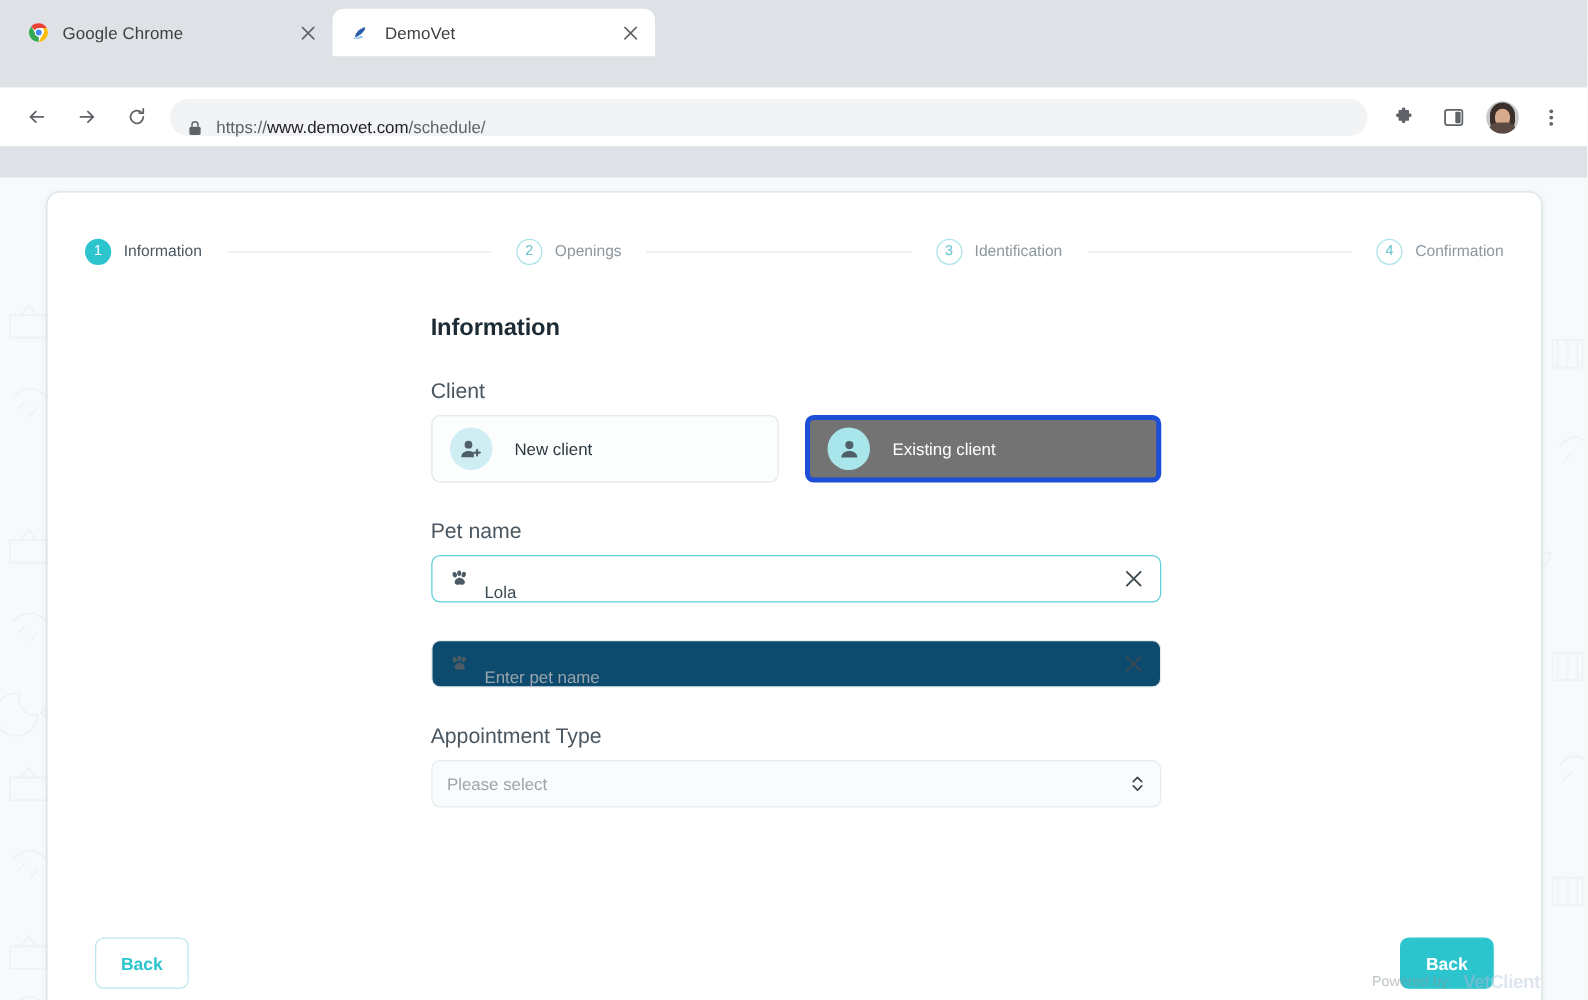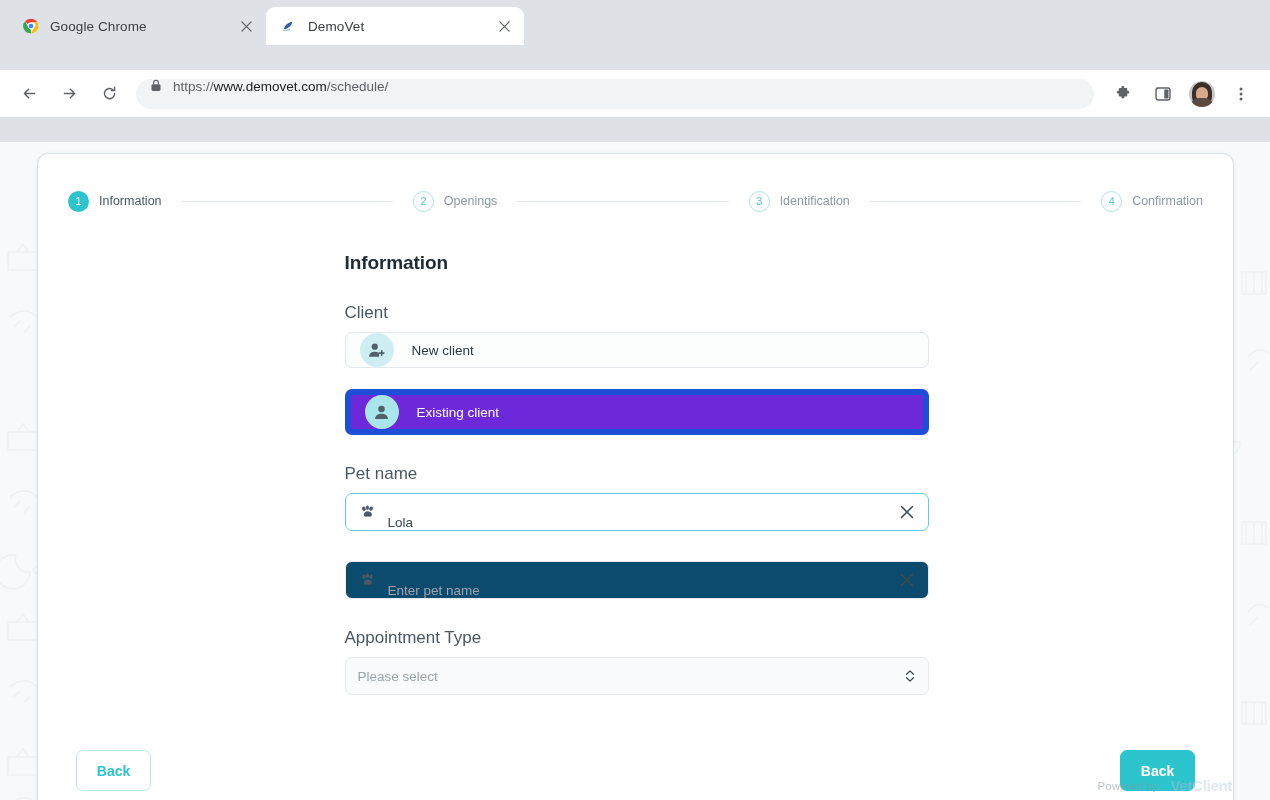--- a/index.html
+++ b/index.html
@@ -78,21 +78,21 @@
     border-radius: 50%;
     color: #5f6368;
     margin: 0 4px;
   }
   .omnibox {
     flex: 1 1 auto;
     height: 30px;
     background: #f1f3f4;
     border-radius: 16px;
     display: flex;
-    align-items: flex-start;
+    align-items: flex-end;
     padding: 0 14px;
     margin: 0 8px 0 6px;
     gap: 11px;
   }
   .lock-icon { color: #5f6368; display: flex; align-items: center; }
   .url {
     font-size: 13.5px;
     color: #202124;
     white-space: nowrap;
   }
@@ -214,38 +214,37 @@
     letter-spacing: -.1px;
   }
   .field-label {
     font-size: 17px;
     color: #4a5760;
     margin: 29px 0 9px 0;
   }
   .client-row {
     display: flex;
     gap: 21px;
-    flex-direction: column;
   }
   .client-opt {
     flex: 1 1 0;
     height: 54px;
     border-radius: 7px;
     display: flex;
     align-items: center;
     padding-left: 14px;
     gap: 18px;
   }
   .client-opt.unselected {
     background: #fcfdfd;
     border: 1px solid #e2e8eb;
   }
   .client-opt.selected {
-    background: #6d28d9;
-    border: 6px solid #1d4ed8;
+    background: #737373;
+    border: 4px solid #1d4ed8;
     text-align: right;
   }
   .client-ico {
     width: 34px; height: 34px;
     border-radius: 50%;
     display: flex; align-items: center; justify-content: center;
     flex: 0 0 34px;
   }
   .client-opt.unselected .client-ico { background: #cfeef3; color: #4f6069; }
   .client-opt.selected .client-ico { background: #a9e6eb; color: #4f6069; }

